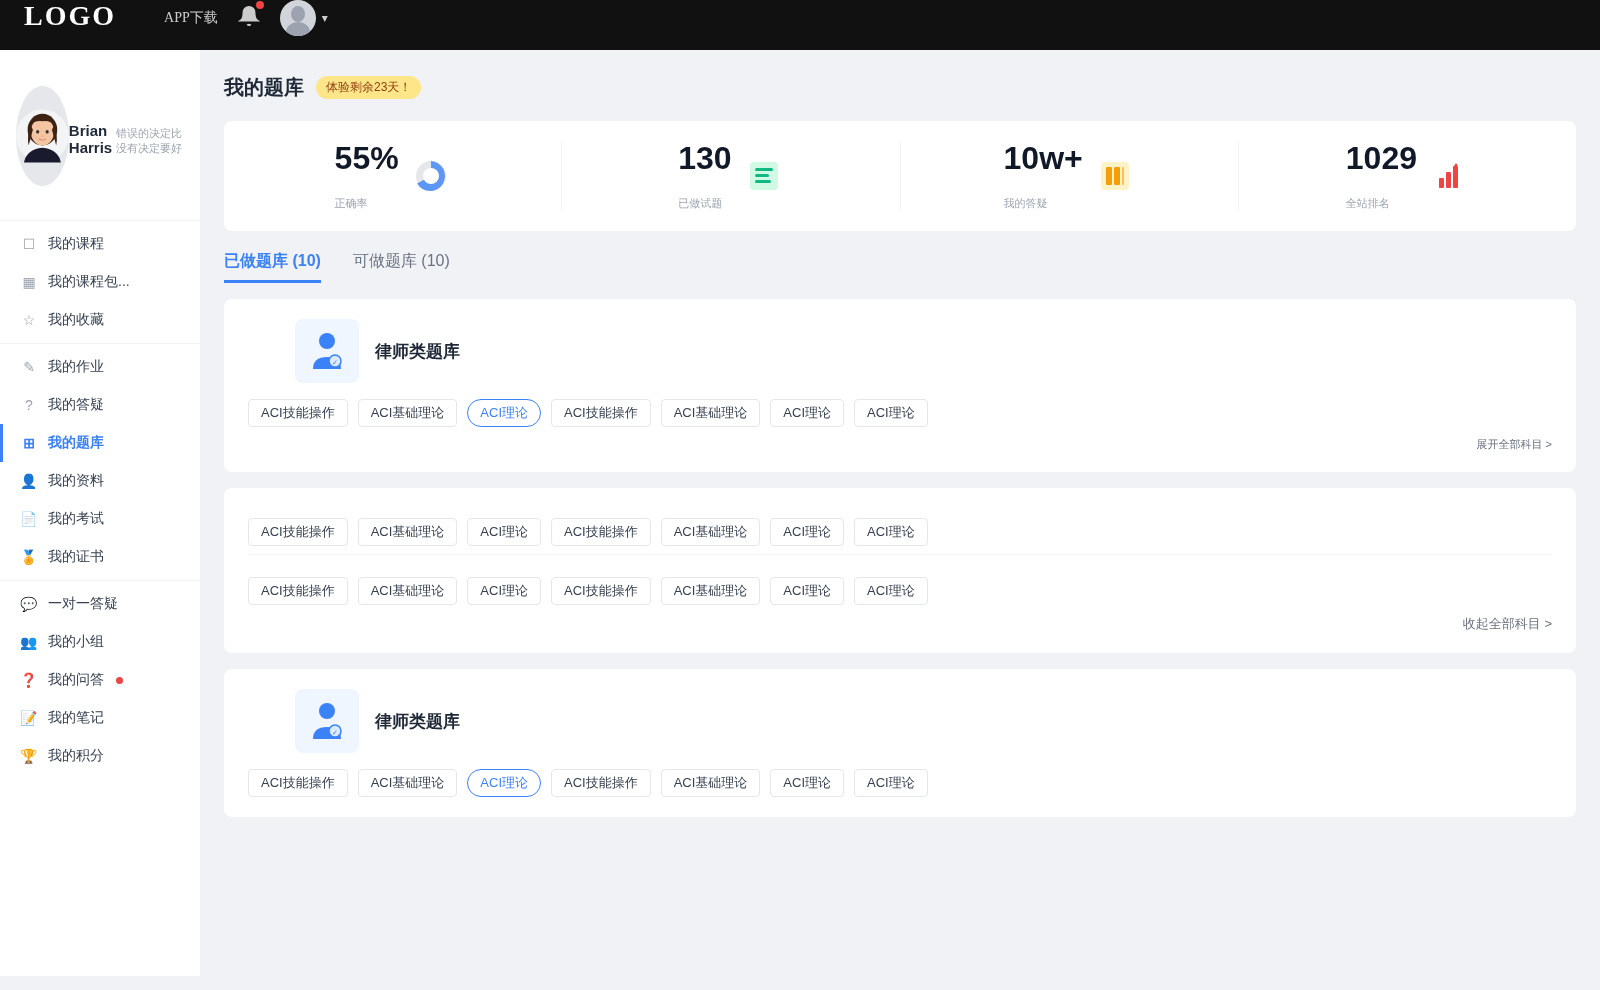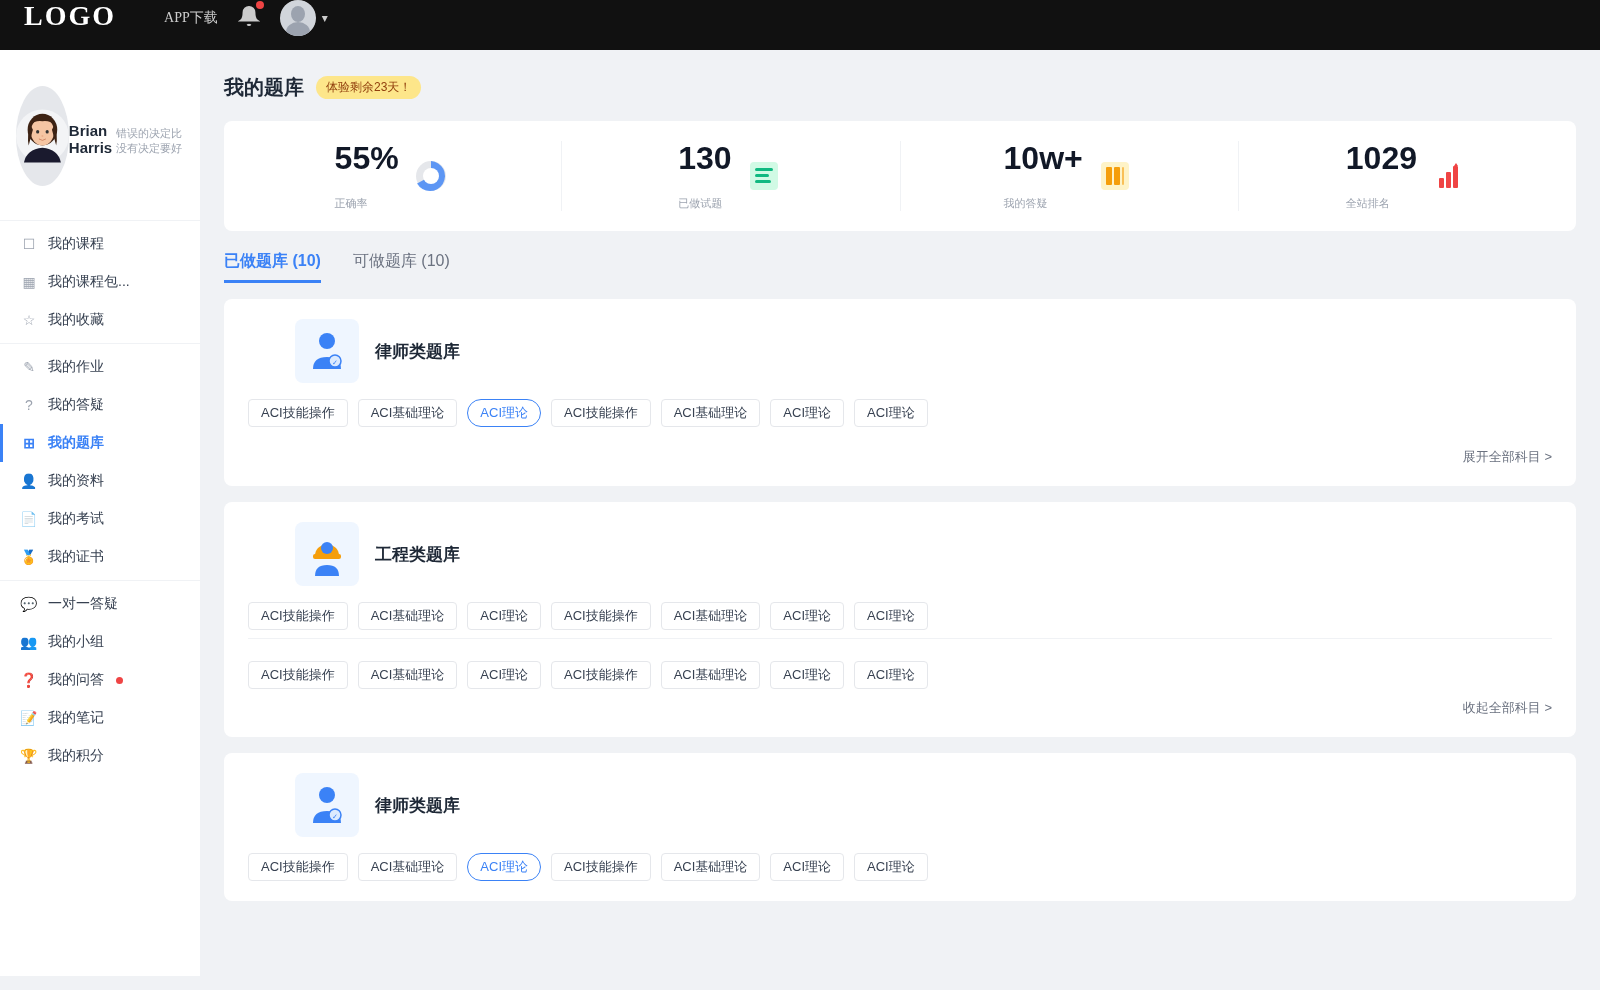--- a/index.html
+++ b/index.html
@@ -308,24 +308,24 @@
       border-radius: 4px;
       cursor: pointer;
     }
     .tag.active-tag {
       border-color: #3b82f6;
       color: #3b82f6;
       border-radius: 20px;
     }
     .expand-link {
       text-align: right;
-      font-size: 13px;
+      font-size: 11px;
       color: #6b7280;
       cursor: pointer;
-      margin-top: 21px;
+      margin-top: 10px;
     }
     .collapse-link {
       text-align: right;
       font-size: 13px;
       color: #6b7280;
       cursor: pointer;
       margin-top: 10px;
     }
     .tags-section { border-top: 1px solid #f0f2f5; padding-top: 12px; margin-top: 8px; }
     .tags-second-row { display: flex; flex-wrap: wrap; gap: 10px; margin-top: 10px; }
@@ -554,33 +554,20 @@
         <span class="tag active-tag">ACI理论</span>
         <span class="tag">ACI技能操作</span>
         <span class="tag">ACI基础理论</span>
         <span class="tag">ACI理论</span>
         <span class="tag">ACI理论</span>
       </div>
       <div class="expand-link">展开全部科目 &gt;</div>
     </div>
 
     <div class="qbank-card">
-      <div class="qbank-header">
-        <div class="qbank-icon">
-          <svg viewBox="0 0 44 44" xmlns="http://www.w3.org/2000/svg">
-
-            <path d="M10 24 Q10 14 22 12 Q34 14 34 24Z" fill="#f59e0b"></path>
-            <rect x="8" y="22" width="28" height="5" rx="2" fill="#f59e0b"></rect>
-
-            <circle cx="22" cy="16" r="6" fill="#3b82f6"></circle>
-            <path d="M10 44 Q10 33 22 33 Q34 33 34 44Z" fill="#3b82f6"></path>
-          </svg>
-        </div>
-        <span class="qbank-title">工程类题库</span>
-      </div>
       <div class="tags-row">
         <span class="tag">ACI技能操作</span>
         <span class="tag">ACI基础理论</span>
         <span class="tag">ACI理论</span>
         <span class="tag">ACI技能操作</span>
         <span class="tag">ACI基础理论</span>
         <span class="tag">ACI理论</span>
         <span class="tag">ACI理论</span>
       </div>
       <div class="tags-section">

